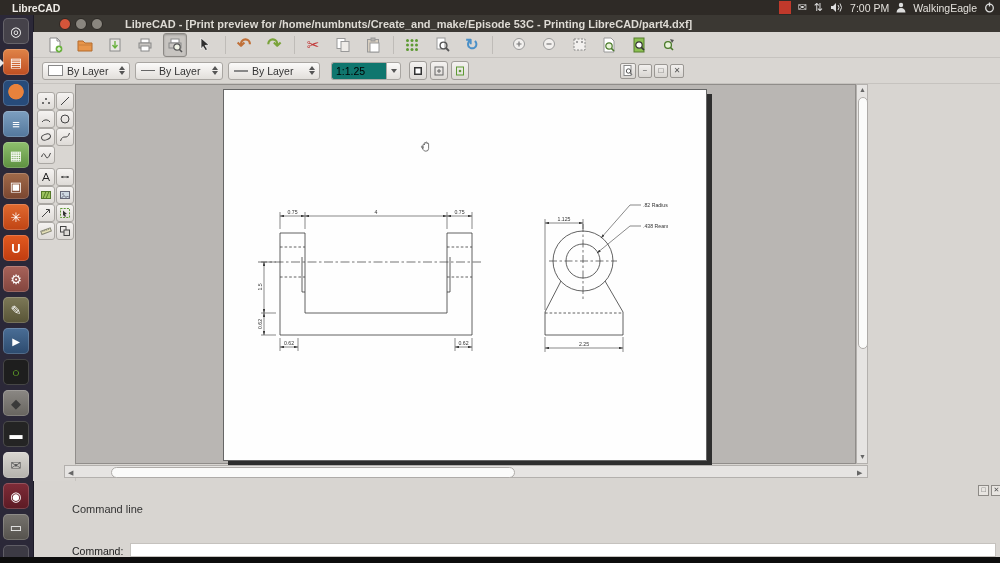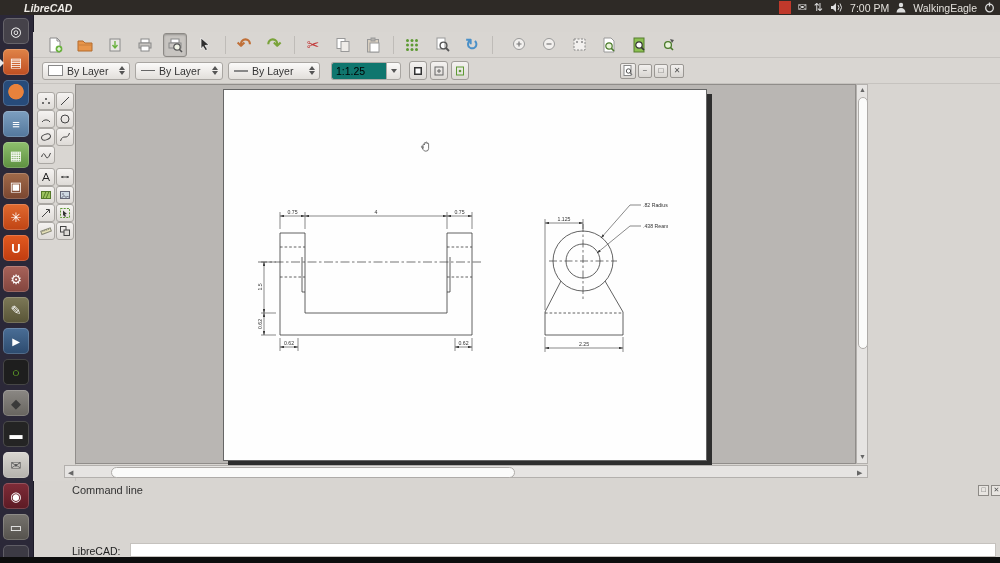--- a/index.html
+++ b/index.html
@@ -3,21 +3,21 @@
 <meta charset="utf-8">
 <style>
   html,body{margin:0;padding:0;background:#000;}
   #root{position:relative;width:1000px;height:563px;overflow:hidden;
         font-family:"Liberation Sans",sans-serif;background:#d8d5d1;}
   .abs{position:absolute;}
 
   
   #sysbar{left:0;top:0;width:1000px;height:15px;background:#2e2a26;color:#e3e0db;
           display:flex;align-items:center;font-size:10.5px;}
-  #sysbar .appmenu{padding-left:24px;font-weight:bold;color:#efece7;font-style:italic;}
+  #sysbar .appmenu{padding-left:12px;font-weight:bold;color:#efece7;}
   #sysbar .tray{margin-left:auto;display:flex;align-items:center;gap:7px;padding-right:5px;}
   .tray-glyph{font-size:11px;line-height:11px;color:#ddd;}
   #tray-red{width:12px;height:13px;background:#c0392b;}
 
   
   #titlebar{left:33px;top:15px;width:967px;height:17px;background:#3b3833;display:flex;
             align-items:center;color:#dedbd5;font-size:11px;}
   .winbtn{width:10px;height:10px;border-radius:50%;margin-right:4px;border:1px solid #2a2723;}
   .winbtn.close{background:#d4553a;}
   .winbtn.minmax{background:#8a867f;}
@@ -117,20 +117,27 @@
           <path d="M0.5,10.5q0.5,-4.5 4.5,-4.5t4.5,4.5z" fill="#ddd"></path>
       </svg>
       <span>WalkingEagle</span>
       <svg width="11" height="11" viewBox="0 0 11 11">
         <circle cx="5.5" cy="6" r="3.8" fill="none" stroke="#ddd" stroke-width="1.3"></circle>
         <line x1="5.5" y1="0.5" x2="5.5" y2="4.5" stroke="#ddd" stroke-width="1.3"></line>
       </svg>
     </span>
   </div>
 
+  <div id="titlebar" class="abs">
+    <span style="width:26px"></span>
+    <span class="winbtn close"></span>
+    <span class="winbtn minmax"></span>
+    <span class="winbtn minmax"></span>
+    <span class="ttl">LibreCAD - [Print preview for /home/numbnuts/Create_and_make/Episode 53C - Printing LibreCAD/part4.dxf]</span>
+  </div>
 
   <div id="launcher" class="abs">
     <div class="litem" style="top:3px;background:#45424a">
         <span>◎</span>
       </div>
     <div class="litem" style="top:34px;background:linear-gradient(#e08448,#bf4e22)">
         <span>▤</span>
       </div>
     <div class="runmark" style="top:44px"></div>
     <div class="litem" style="top:65px;background:radial-gradient(circle at 50% 45%,#e8823c 0 38%,#274b7a 42%)">
@@ -590,22 +597,22 @@
     
     
     
     
     
     
     
     
   </div>
 
-  <span class="abs" id="cmdtitle" style="left:72px;top:484px">Command line</span>
+  <span class="abs" id="cmdtitle" style="left:72px;top:503px">Command line</span>
   <span class="panelbtns" style="left:978px;top:485px">
     <span class="phbtn">□</span>
     <span class="phbtn">✕</span>
   </span>
-  <span class="abs" id="cmdprompt" style="left:72px;top:545px">LibreCAD:</span>
+  <span class="abs" id="cmdprompt" style="left:72px;top:545px">Command:</span>
   <input id="cmdinput" class="abs" value="" style="">
 
   <div id="bottomstrip" class="abs"></div>
 </div>
 
 </body></html>

